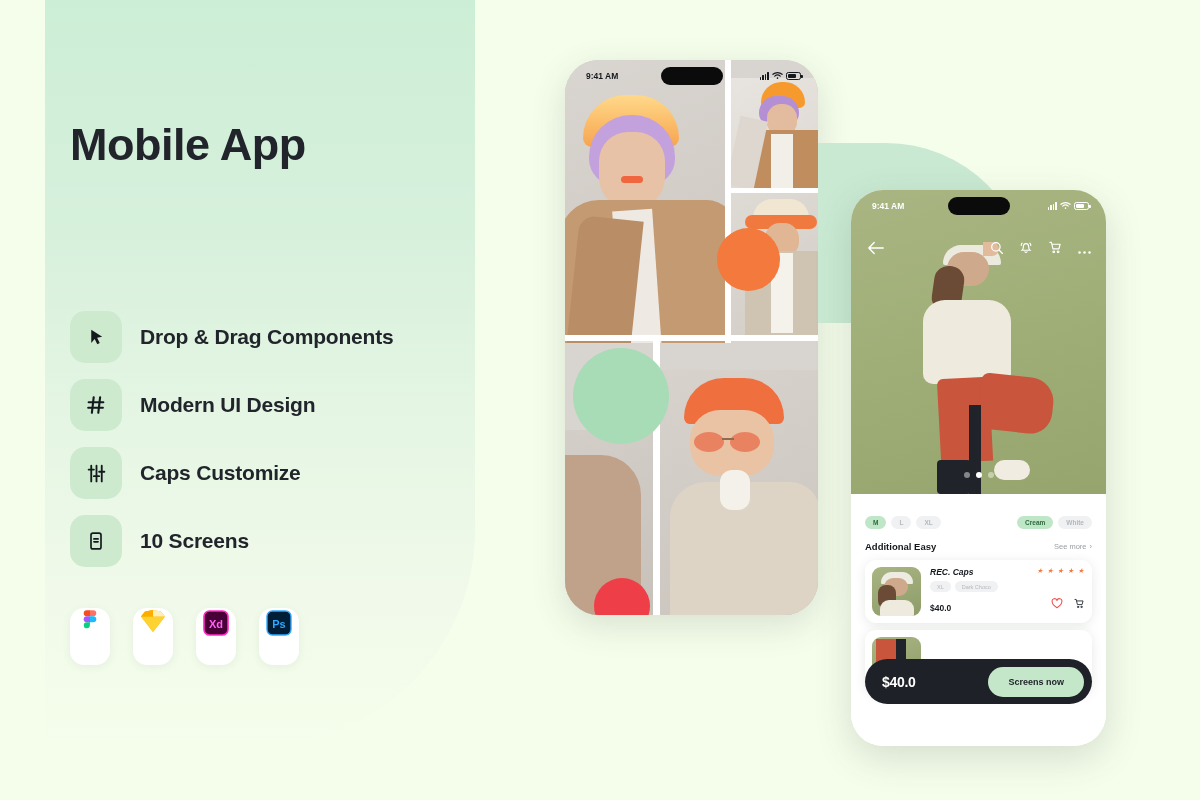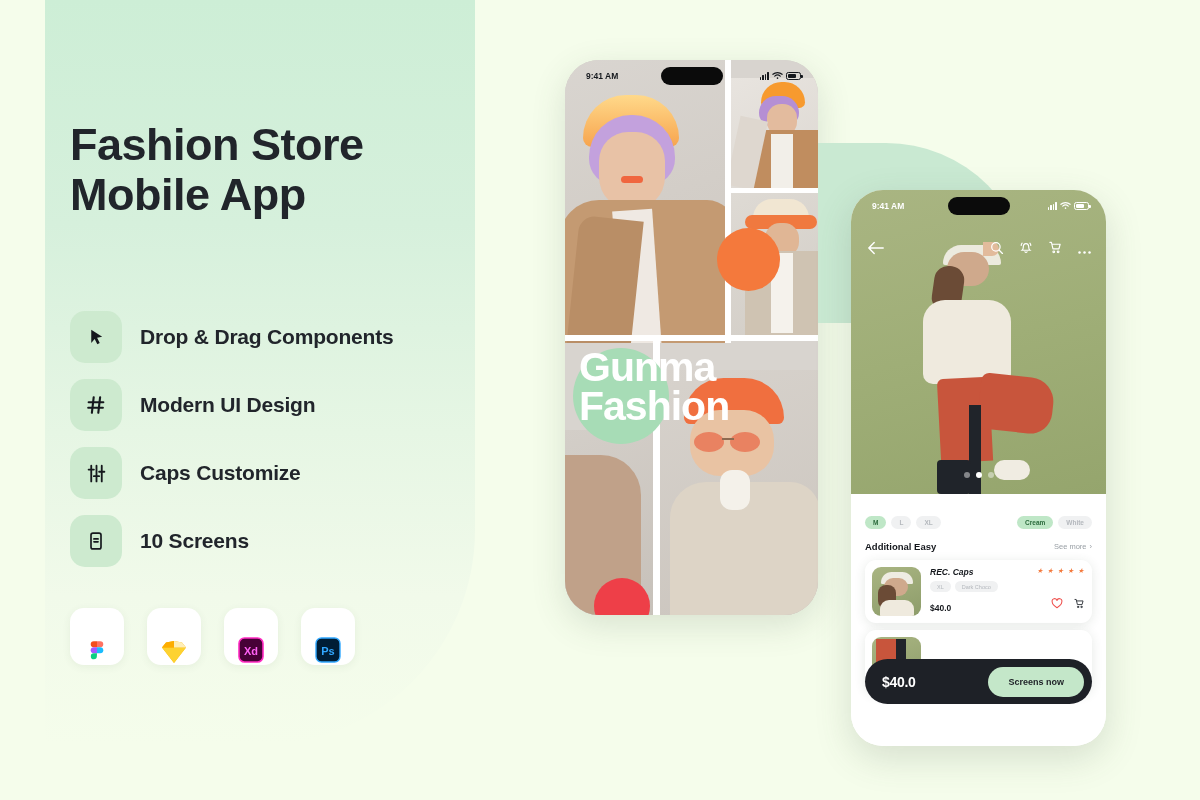--- a/index.html
+++ b/index.html
@@ -27,22 +27,22 @@
   .features{ position:absolute; left:25px; top:303px; width:400px; }
   .feature{ display:flex; align-items:center; height:68px; }
   .feat-icon{
     width:52px; height:52px; border-radius:15px; background:#cdeacf;
     display:flex; align-items:center; justify-content:center; flex:0 0 52px;
   }
   .feat-label{ margin-left:18px; font-size:21px; font-weight:bold; color:#21252b; letter-spacing:-0.2px;}
 
   .apps{ position:absolute; left:25px; top:608px; display:flex; gap:23px; }
   .app-badge{
-    width:54px; height:57px; border-radius:14px; background:#fff;
-    display:flex; align-items:flex-end; justify-content:center;
+    width:40px; height:57px; border-radius:14px; background:#fff;
+    display:flex; align-items:flex-start; justify-content:center;
     box-shadow:0 2px 8px rgba(60,90,60,.07);
   }
 
   
   .phone-left{
     position:absolute; left:565px; top:60px; width:253px; height:555px;
     border-radius:34px; overflow:hidden; background:#cfcbc6;
     box-shadow:0 10px 34px rgba(70,90,70,.16);
   }
   .decor-blob{
@@ -149,21 +149,20 @@
     display:flex; align-items:center; justify-content:center;
     font-size:9px; font-weight:bold; color:#1e2127;
   }
 </style>
 </head>
 <body>
 
 <div class="left-panel">
 
   <div class="headline">
-    <div>Fashion Store</div>
     <div>Mobile App</div>
   </div>
 
   <div class="features">
 
     <div class="feature">
       <span class="feat-icon">
         <svg width="21" height="21" viewBox="0 0 24 24" fill="#15181d">
             <path d="M6 3l12.5 8.2-5.8 1.2 3 6-2.8 1.3-3-6.1L6 18.4z"></path>
           </svg>
@@ -285,24 +284,20 @@
 
     <div style="position:absolute;left:160px;top:0;width:6px;height:283px;background:#fff;"></div>
     <div style="position:absolute;left:166px;top:128px;width:92px;height:5px;background:#fff;"></div>
     <div style="position:absolute;left:0;top:275px;width:253px;height:6px;background:#fff;"></div>
     <div style="position:absolute;left:88px;top:281px;width:7px;height:274px;background:#fff;"></div>
 
     <div class="circ-orange"></div>
     <div class="circ-green"></div>
     <div class="circ-red"></div>
 
-    <div class="hero-text">
-      <div>Gunma</div>
-      <div>Fashion</div>
-    </div>
   </div>
 
   <div class="statusbar" style="color:#15181d">
     <div class="st-time">9:41 AM</div>
     <div class="island"></div>
     <div class="st-right">
       <span class="bars">
           <i></i>
           <i></i>
           <i></i>

